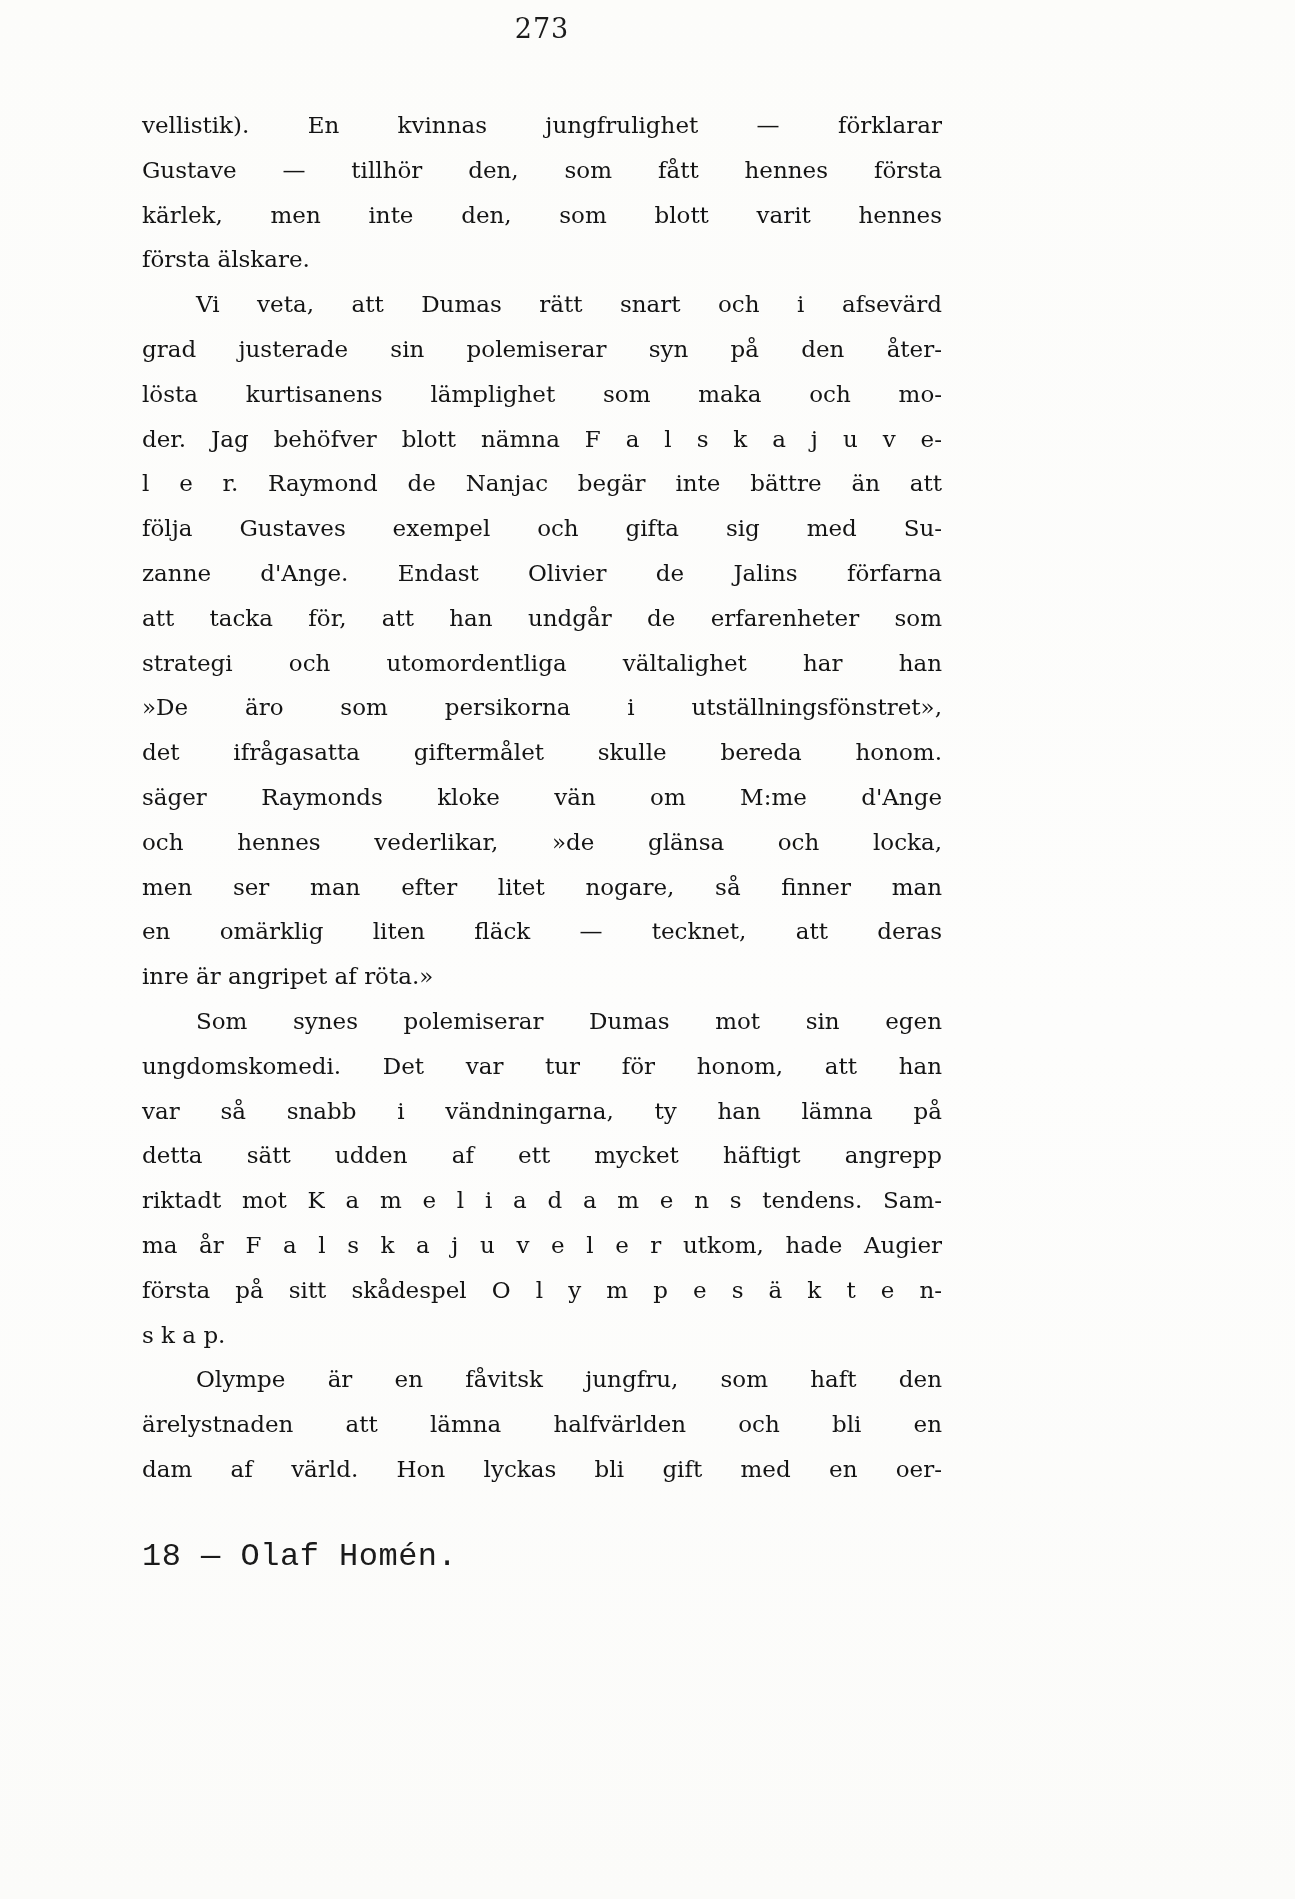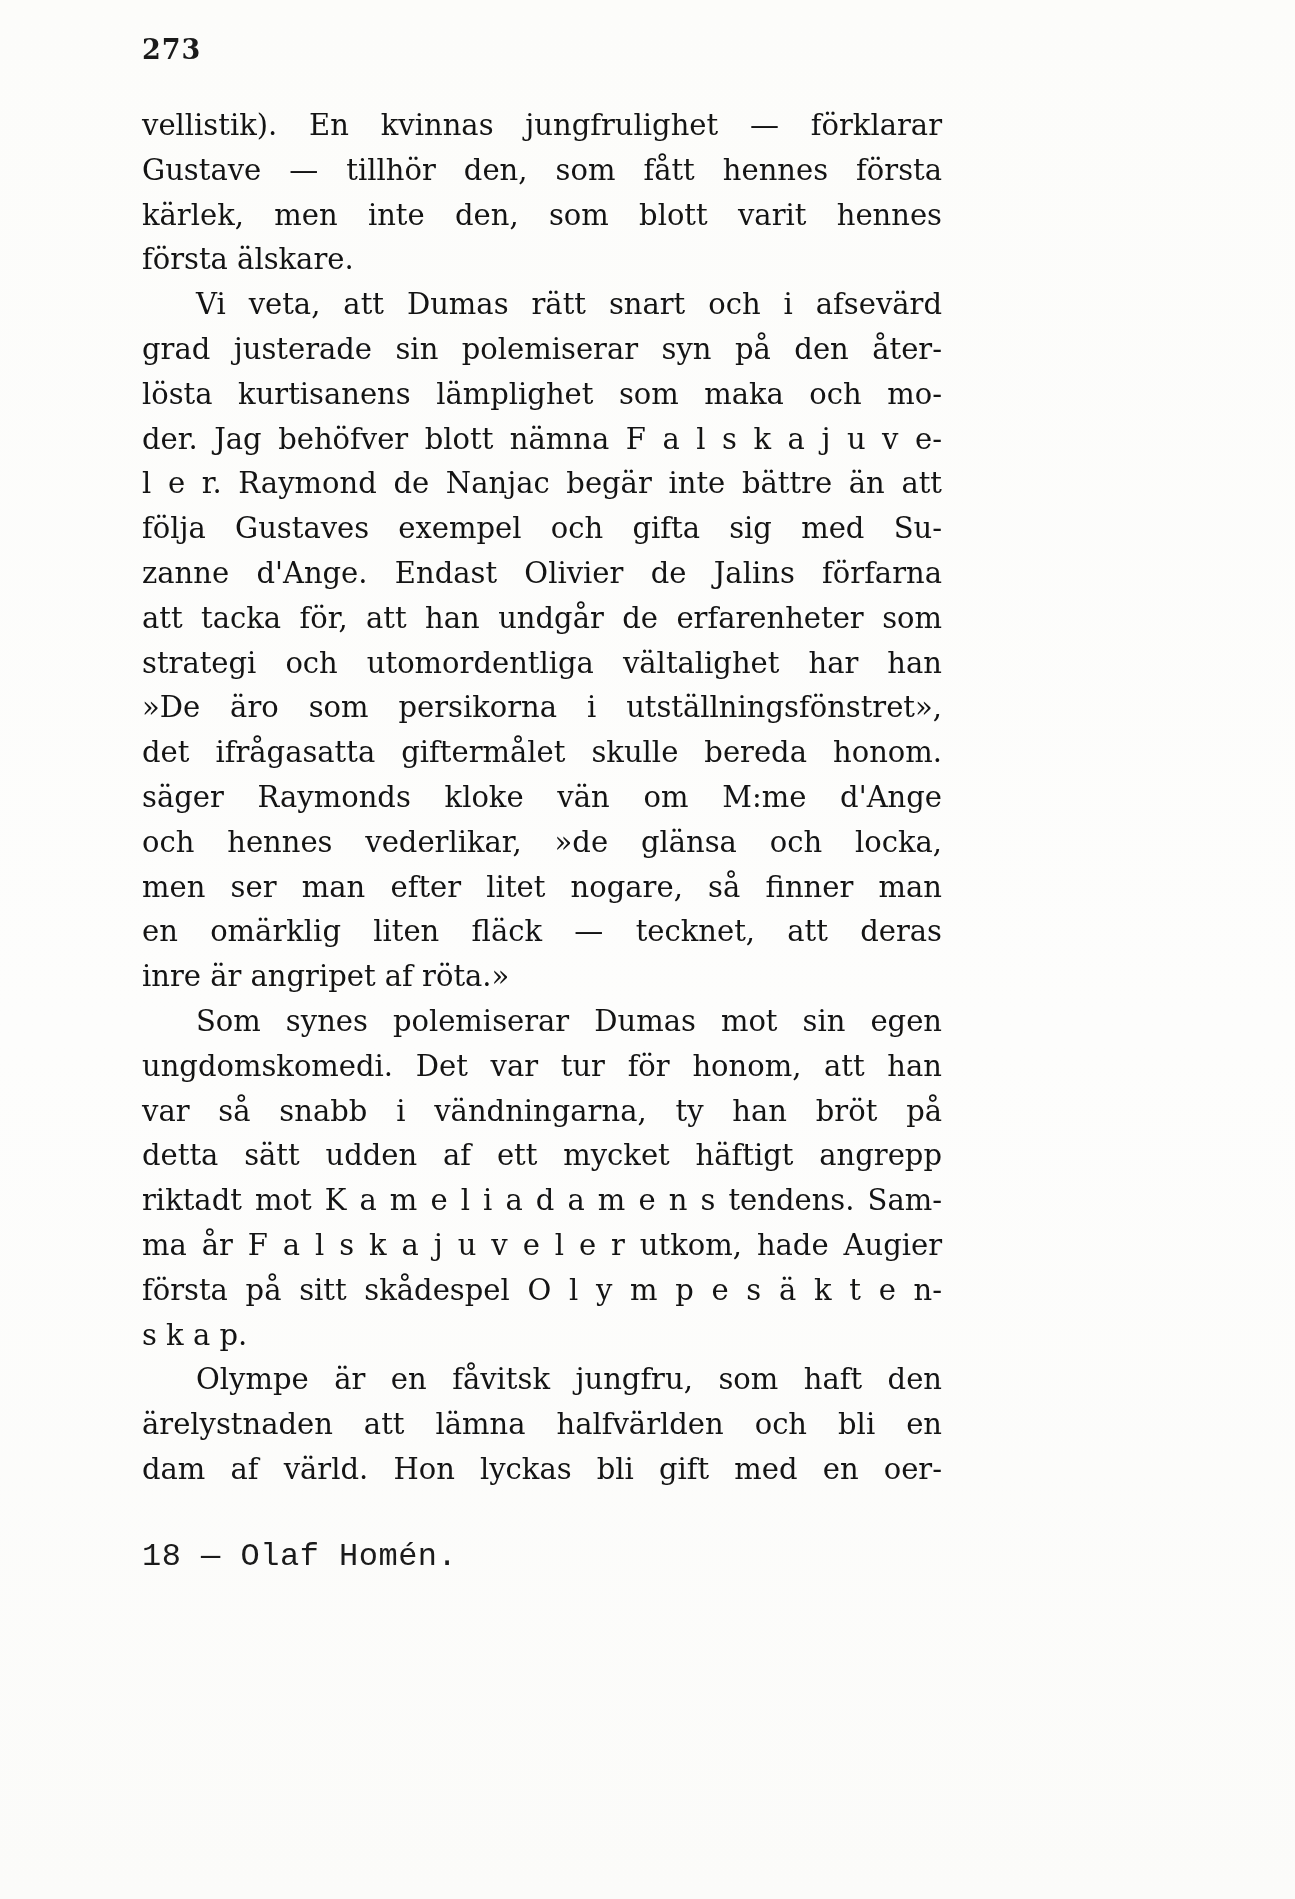--- a/index.html
+++ b/index.html
@@ -15,36 +15,35 @@
 
   .scan-page {
     position: relative;
     width: 1295px;
     height: 1899px;
     background: linear-gradient(180deg, #fcfcfa 0%, #fdfdfc 55%, #fbfbf9 100%);
   }
 
   .page-number {
     position: absolute;
-    top: 34px;
+    top: 13px;
     left: 142px;
     width: 800px;
-    text-align: left;
+    text-align: center;
     font-size: 27px;
     letter-spacing: 1px;
     color: #1b1b1b;
-    font-weight: bold;
   }
 
   .text-block {
     position: absolute;
     top: 103px;
     left: 142px;
     width: 800px;
-    font-size: 29px;
+    font-size: 23px;
     color: #141414;
   }
 
   .paragraph { margin: 0; }
 
   .line {
     line-height: 44.8px;
     height: 44.8px;
     text-align: justify;
     text-align-last: justify;
@@ -98,21 +97,21 @@
         <div class="line">det ifrågasatta giftermålet skulle bereda honom.</div>
         <div class="line">säger Raymonds kloke vän om M:me d'Ange</div>
         <div class="line">och hennes vederlikar, »de glänsa och locka,</div>
         <div class="line">men ser man efter litet nogare, så finner man</div>
         <div class="line">en omärklig liten fläck — tecknet, att deras</div>
         <div class="line short">inre är angripet af röta.»</div>
       </div>
       <div class="paragraph">
         <div class="line indent">Som synes polemiserar Dumas mot sin egen</div>
         <div class="line">ungdomskomedi. Det var tur för honom, att han</div>
-        <div class="line">var så snabb i vändningarna, ty han bröt på</div>
+        <div class="line">var så snabb i vändningarna, ty han lämna på</div>
         <div class="line">detta sätt udden af ett mycket häftigt angrepp</div>
         <div class="line">riktadt mot K a m e l i a d a m e n s tendens. Sam-</div>
         <div class="line">ma år F a l s k a j u v e l e r utkom, hade Augier</div>
         <div class="line">första på sitt skådespel O l y m p e s ä k t e n-</div>
         <div class="line short">s k a p.</div>
       </div>
       <div class="paragraph">
         <div class="line indent">Olympe är en fåvitsk jungfru, som haft den</div>
         <div class="line">ärelystnaden att lämna halfvärlden och bli en</div>
         <div class="line">dam af värld. Hon lyckas bli gift med en oer-</div>

